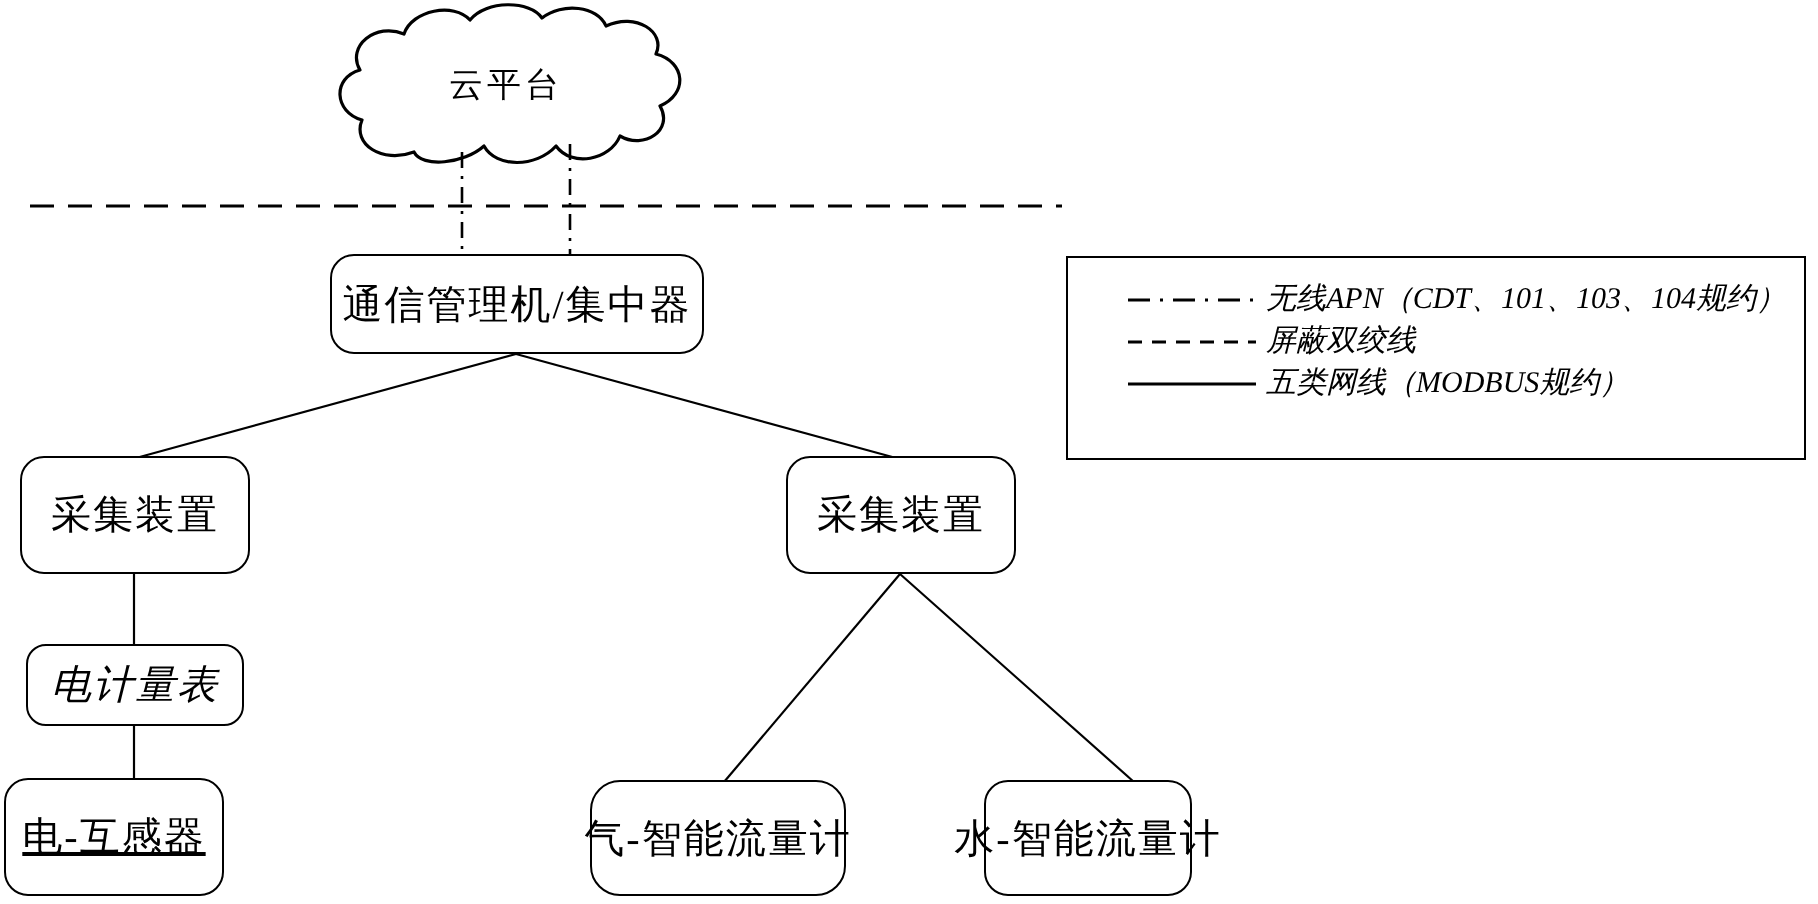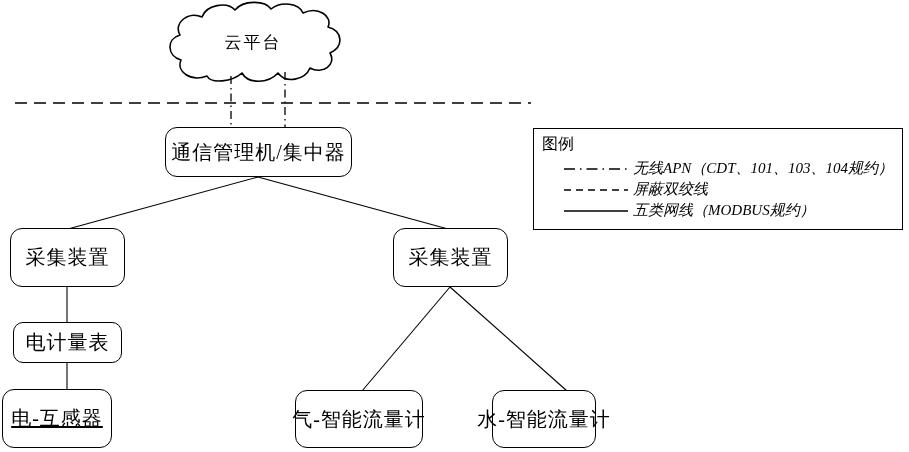--- a/index.html
+++ b/index.html
@@ -38,23 +38,23 @@
     display: flex;
     align-items: center;
     justify-content: center;
     font-size: 20px;
     letter-spacing: 1px;
     white-space: nowrap;
   }
   .node-comm        { left: 165px; top: 127px; width: 187px; height: 50px; }
   .node-coll-left   { left: 10px;  top: 228px; width: 115px; height: 59px; }
   .node-coll-right  { left: 393px; top: 228px; width: 115px; height: 59px; }
-  .node-meter       { left: 13px;  top: 322px; width: 109px; height: 41px; border-radius: 10px; }
+  .node-meter       { left: 13px;  top: 322px; width: 109px; height: 41px; border-radius: 10px; font-style: italic; }
   .node-transformer { left: 2px;   top: 389px; width: 110px; height: 59px; text-decoration: underline; }
-  .node-gas         { left: 295px; top: 390px; width: 128px; height: 58px; }
+  .node-gas         { left: 295px; top: 390px; width: 128px; height: 58px; border-radius: 15px; }
   .node-water       { left: 492px; top: 390px; width: 104px; height: 58px; }
   .legend {
     position: absolute;
     left: 533px; top: 128px;
     width: 370px; height: 102px;
     box-sizing: border-box;
     border: 1px solid #000000;
     padding: 5px 6px 0 8px;
     background: #ffffff;
   }
@@ -123,21 +123,20 @@
 
   <div class="node node-meter">电计量表</div>
 
   <div class="node node-transformer">电-互感器</div>
 
   <div class="node node-gas">气-智能流量计</div>
 
   <div class="node node-water">水-智能流量计</div>
 
   <div class="legend">
-    <div class="legend-title">图例</div>
     <div class="legend-items">
 
       <div class="legend-item">
         <svg class="legend-sample" width="64" height="10">
           <line x1="0" y1="5" x2="64" y2="5" stroke="#000000" stroke-width="1.4" stroke-dasharray="11 5 1.5 5"></line>
         </svg>
         <span class="legend-label">无线APN（CDT、101、103、104规约）</span>
       </div>
 
       <div class="legend-item">

